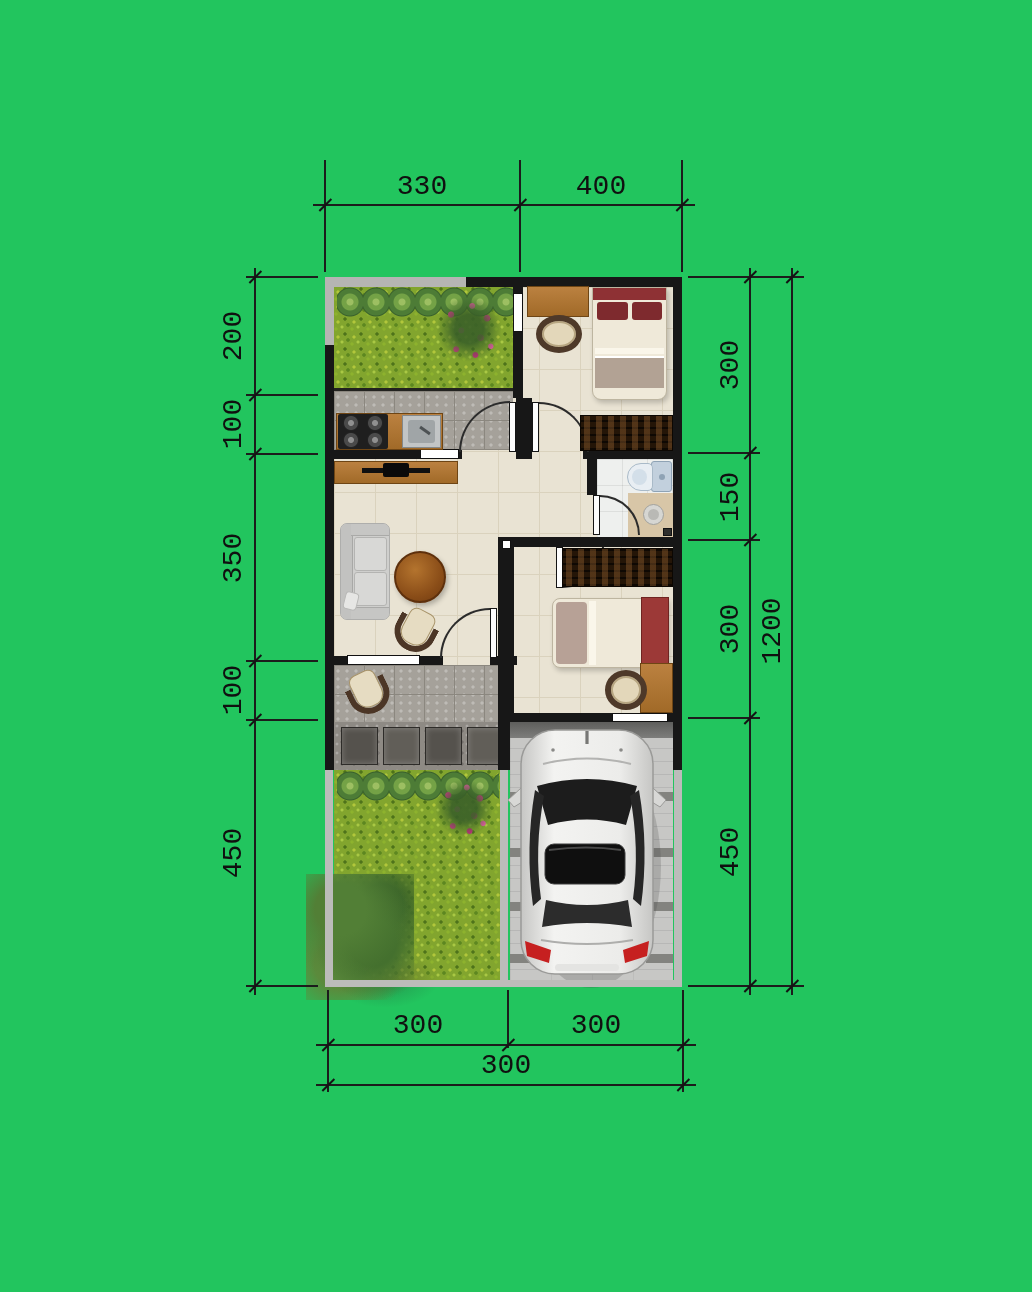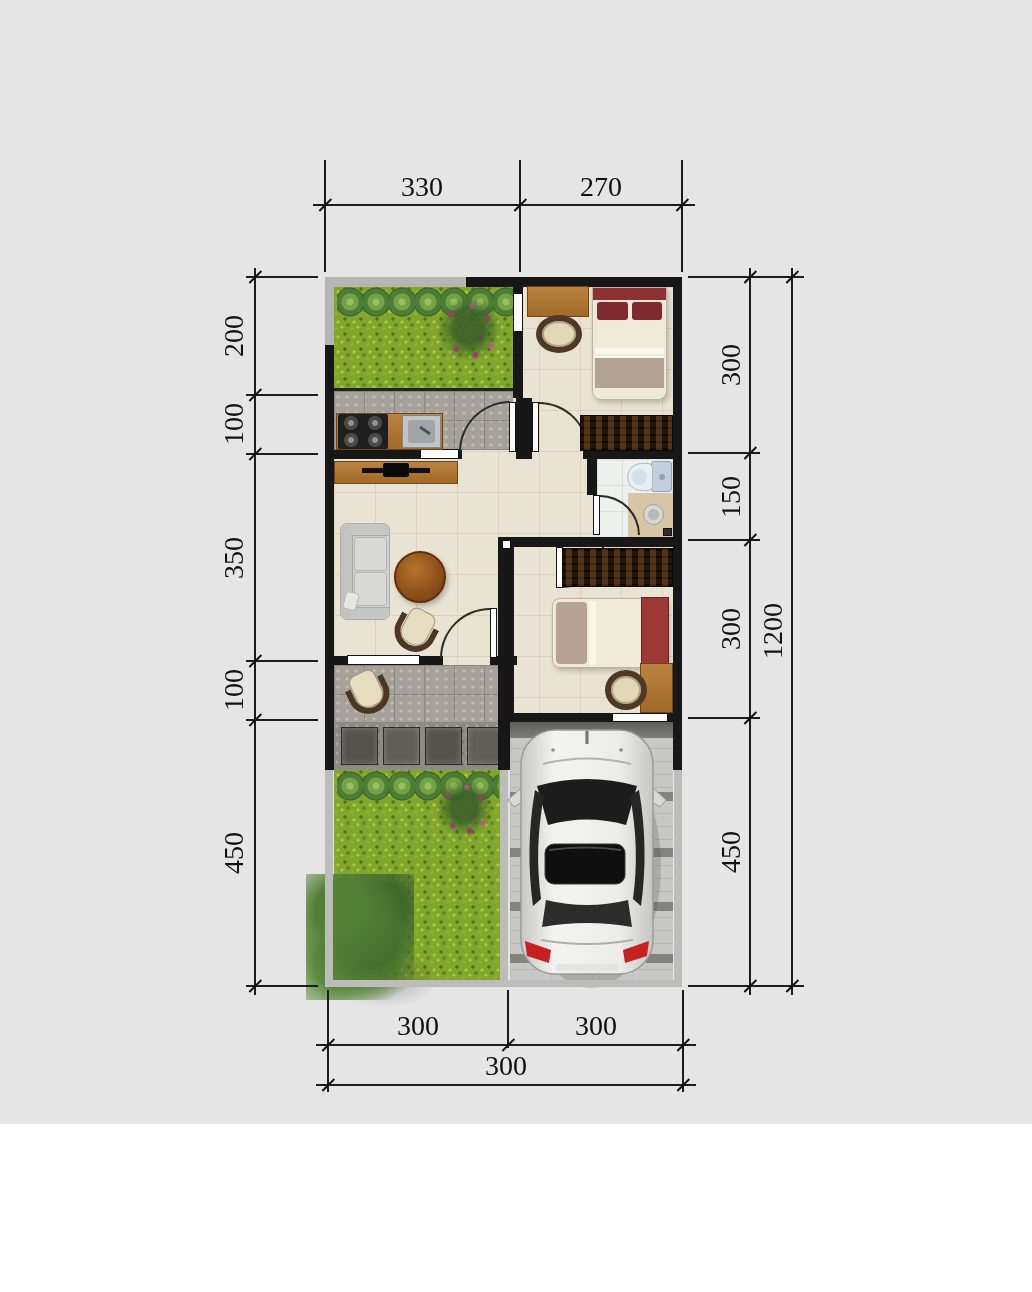--- a/index.html
+++ b/index.html
@@ -1,17 +1,17 @@
 <!DOCTYPE html>
 <html><head>
 <meta charset="utf-8">
 <style>
   html,body{margin:0;padding:0;background:#ffffff;}
-  #canvas{position:relative;width:1032px;height:1124px;background:#e5e5e5;overflow:hidden;
-          font-family:Liberation Serif, serif;color:#111;}
+  #canvas{position:relative;width:1032px;height:1292px;background:#22c55e;overflow:hidden;
+          font-family:Liberation Mono, monospace;color:#111;}
   #canvas div{position:absolute;box-sizing:border-box;}
   #canvas svg{position:absolute;overflow:visible;}
 
   
   .w{background:#171717;}
   .g{background:#b5b5b3;}
   .curb{background:#bcbcba;}
 
   
   .floor-cream{background-color:#e9e3d3;
@@ -260,21 +260,21 @@
   <div class="dims" style="left:0;top:0;width:1032px;height:1292px;">
 
     <div class="dl" style="left:313px;top:204px;width:382px;height:2px;"></div>
     <div class="dl" style="left:324px;top:160px;width:2px;height:112px;"></div>
     <div class="dl" style="left:519px;top:160px;width:2px;height:112px;"></div>
     <div class="dl" style="left:681px;top:160px;width:2px;height:112px;"></div>
     <div class="tick" style="left:317px;top:204px;"></div>
     <div class="tick" style="left:512px;top:204px;"></div>
     <div class="tick" style="left:674px;top:204px;"></div>
     <div class="dim" style="left:362px;top:172px;">330</div>
-    <div class="dim" style="left:541px;top:172px;">270</div>
+    <div class="dim" style="left:541px;top:172px;">400</div>
 
     <div class="dl" style="left:254px;top:268px;width:2px;height:727px;"></div>
     <div class="dl" style="left:246px;top:276px;width:72px;height:2px;"></div>
     <div class="dl" style="left:246px;top:394px;width:72px;height:2px;"></div>
     <div class="dl" style="left:246px;top:453px;width:72px;height:2px;"></div>
     <div class="dl" style="left:246px;top:660px;width:72px;height:2px;"></div>
     <div class="dl" style="left:246px;top:719px;width:72px;height:2px;"></div>
     <div class="dl" style="left:246px;top:985px;width:72px;height:2px;"></div>
     <div class="tick" style="left:247px;top:276px;"></div>
     <div class="tick" style="left:247px;top:394px;"></div>

